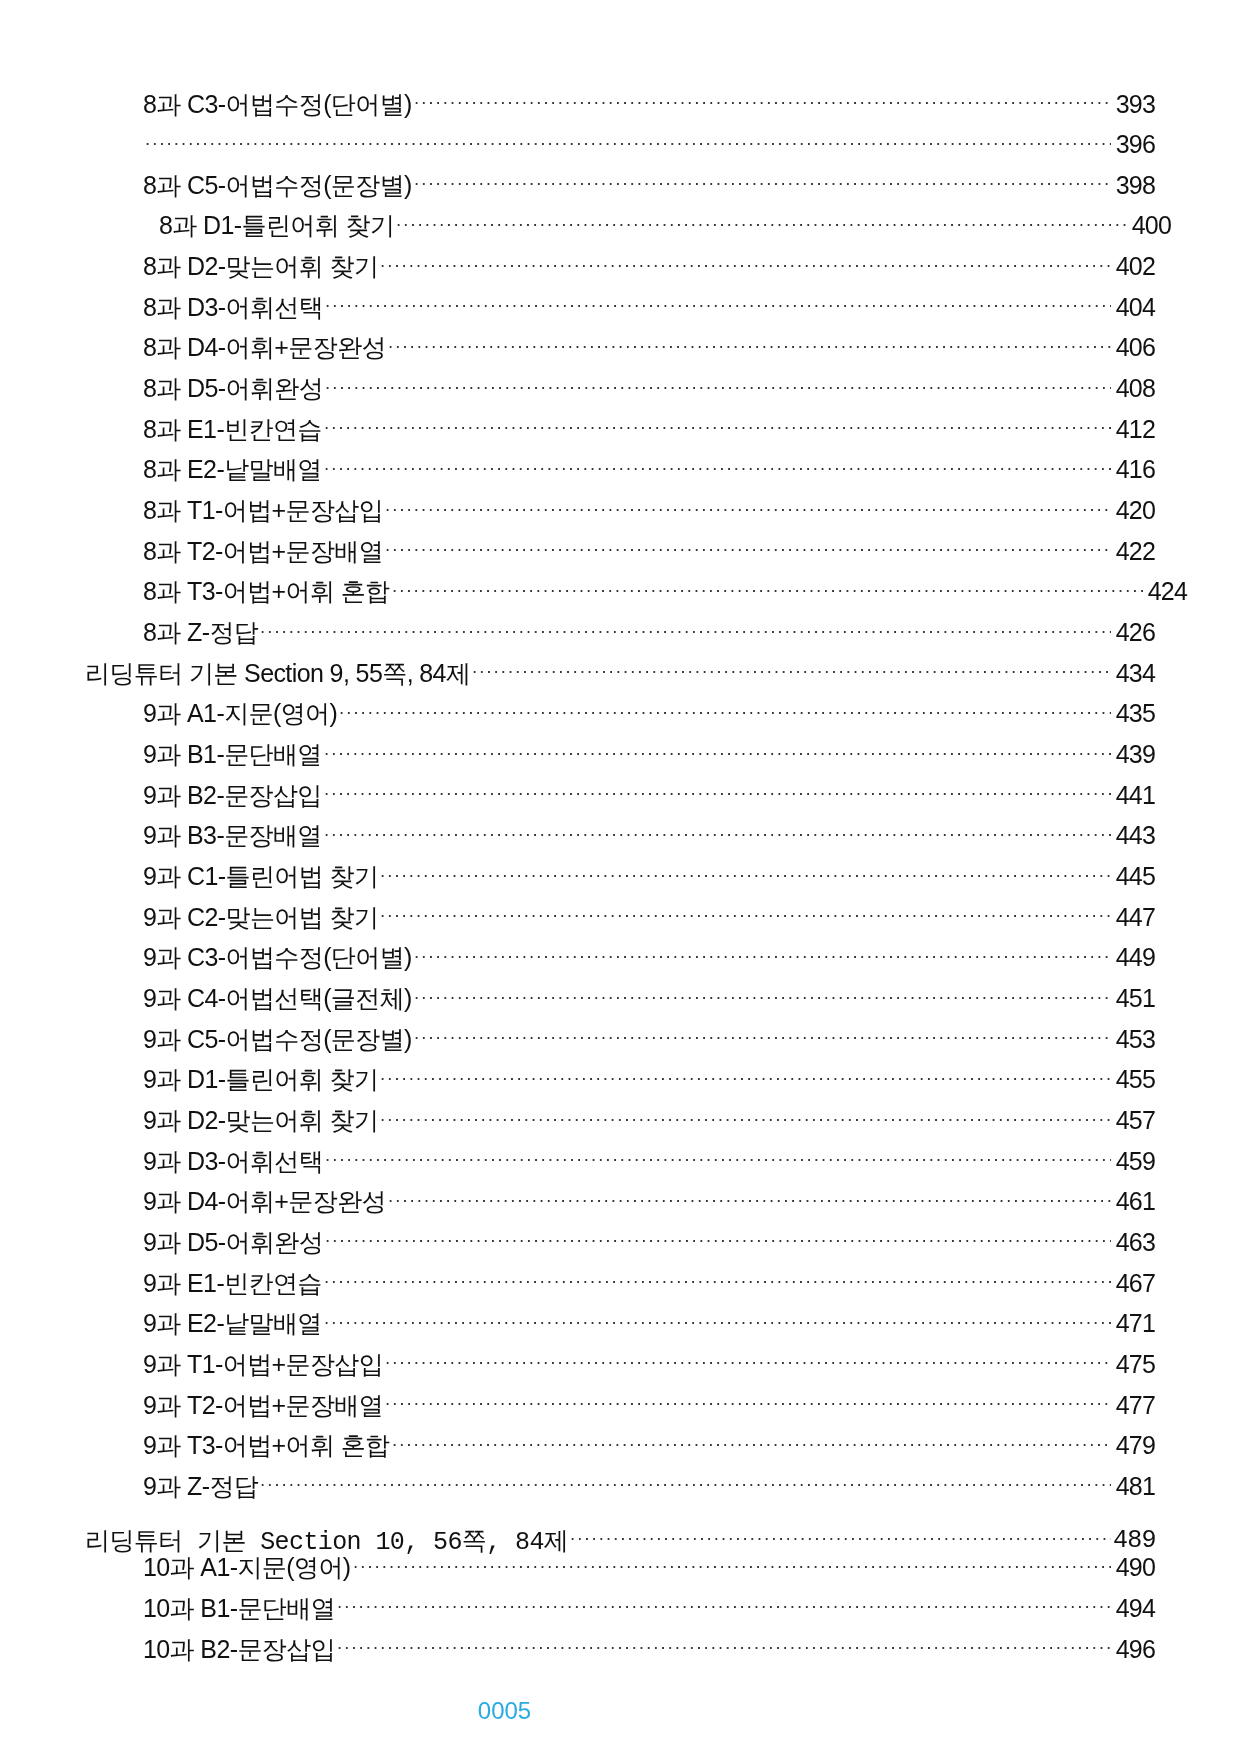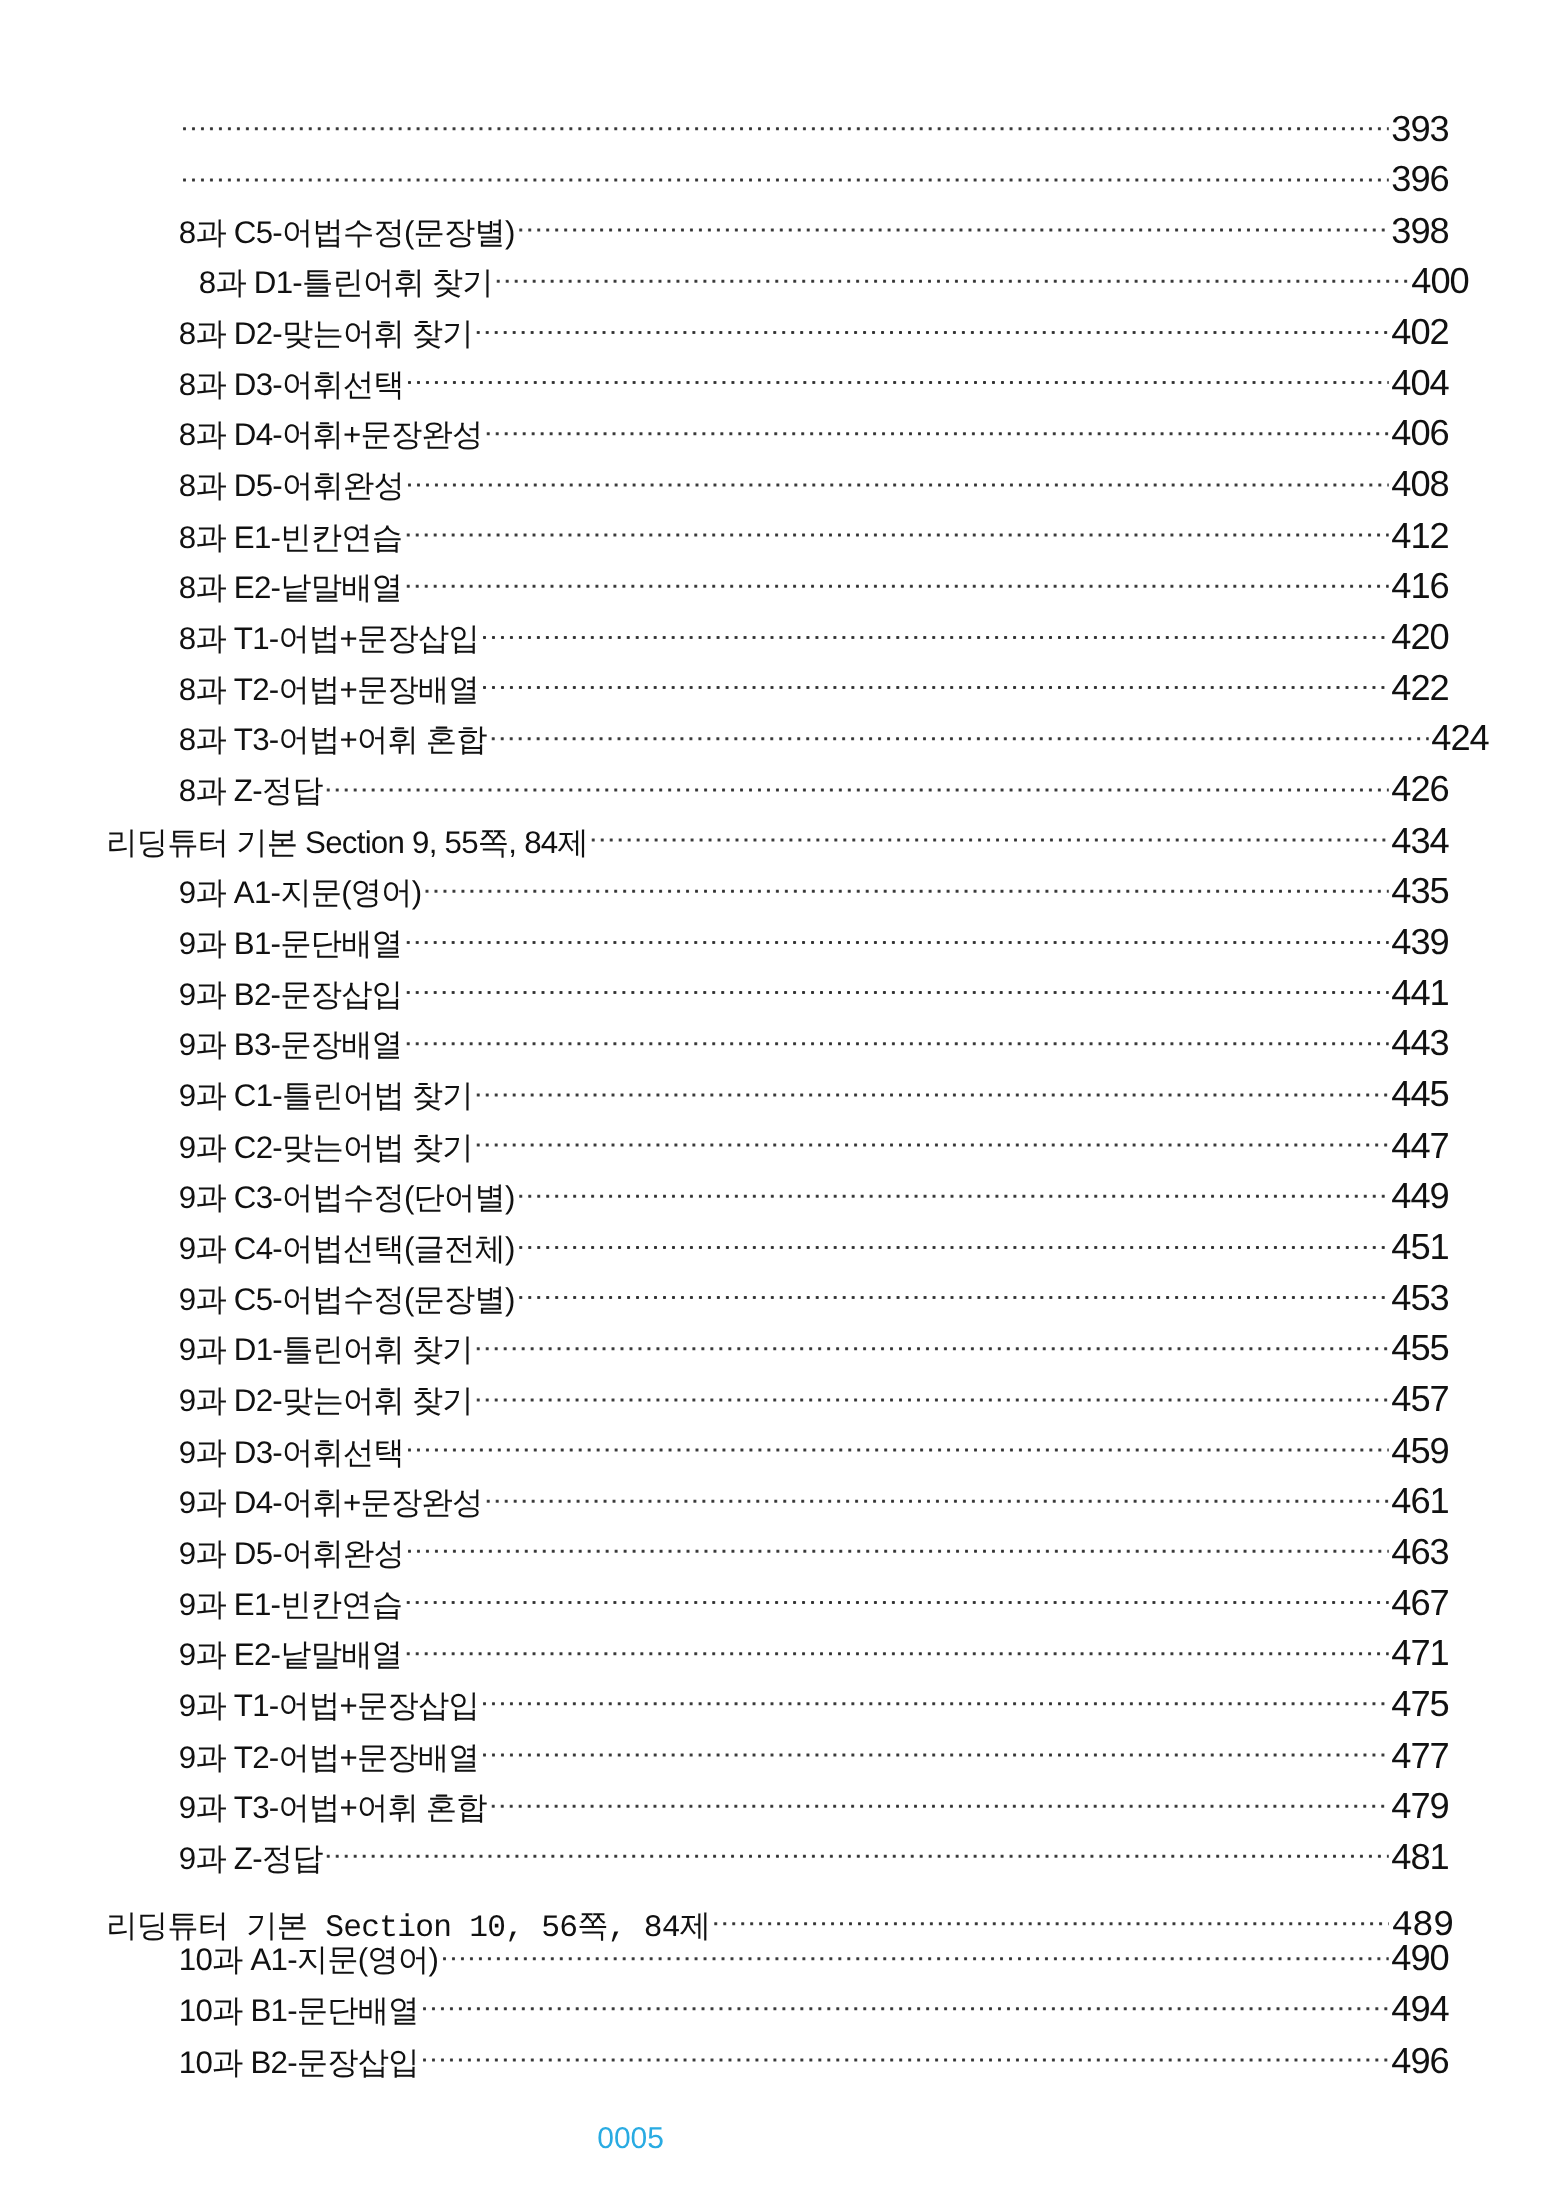--- a/index.html
+++ b/index.html
@@ -7,30 +7,31 @@
          font-family:"Liberation Sans", "DejaVu Sans", sans-serif; color:#111; }
   .toc { position:absolute; left:0; top:84px; width:1240px; }
   .row { position:absolute; left:0; width:1240px; height:40px; display:flex; align-items:center; }
   .row.item .title-wrap { left:143px; }
   .row.section .title-wrap { left:85px; }
   .title-wrap { position:absolute; top:0; right:85px; height:40px; display:flex; align-items:center; }
   .title { font-size:25px; white-space:nowrap; letter-spacing:-0.6px; transform-origin:left center; }
   .leader { flex:1; height:40px; margin:0 2px 0 1px;
             background-image:radial-gradient(circle, #333 1.1px, transparent 1.3px);
             background-size:7.2px 4px; background-repeat:repeat-x; background-position:left 17px; }
-  .page { font-size:29px; letter-spacing:-0.8px; width:42px; text-align:right; }
+  .page { font-size:25px; letter-spacing:-0.8px; width:42px; text-align:right; }
   .footer { position:absolute; top:1697px; left:0; width:1009px; text-align:center;
             font-size:24px; color:#29abe2; letter-spacing:0px; }
 </style>
 </head>
 <body>
 
 <div class="toc" id="toc">
     <div class="row item" style="top: 0px;">
       <div class="title-wrap">
+        <span class="title">8과 C3-어법수정(단어별)</span>
         <span class="leader"></span>
         <span class="page">393</span>
       </div>
     </div>
     <div class="row item" style="top: 40.66px;">
       <div class="title-wrap">
         <span class="leader"></span>
         <span class="page">396</span>
       </div>
     </div>

